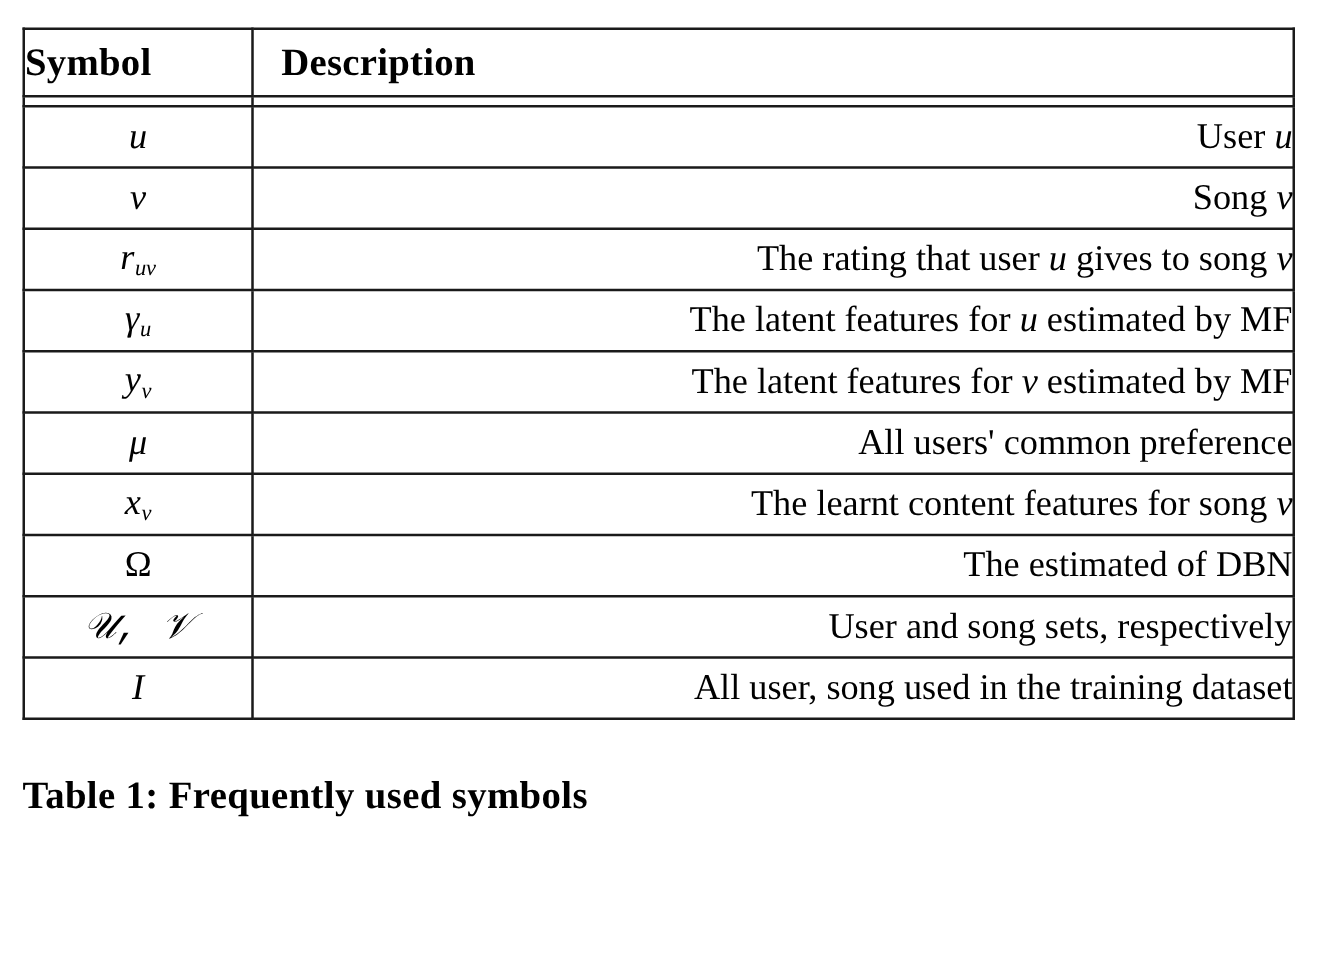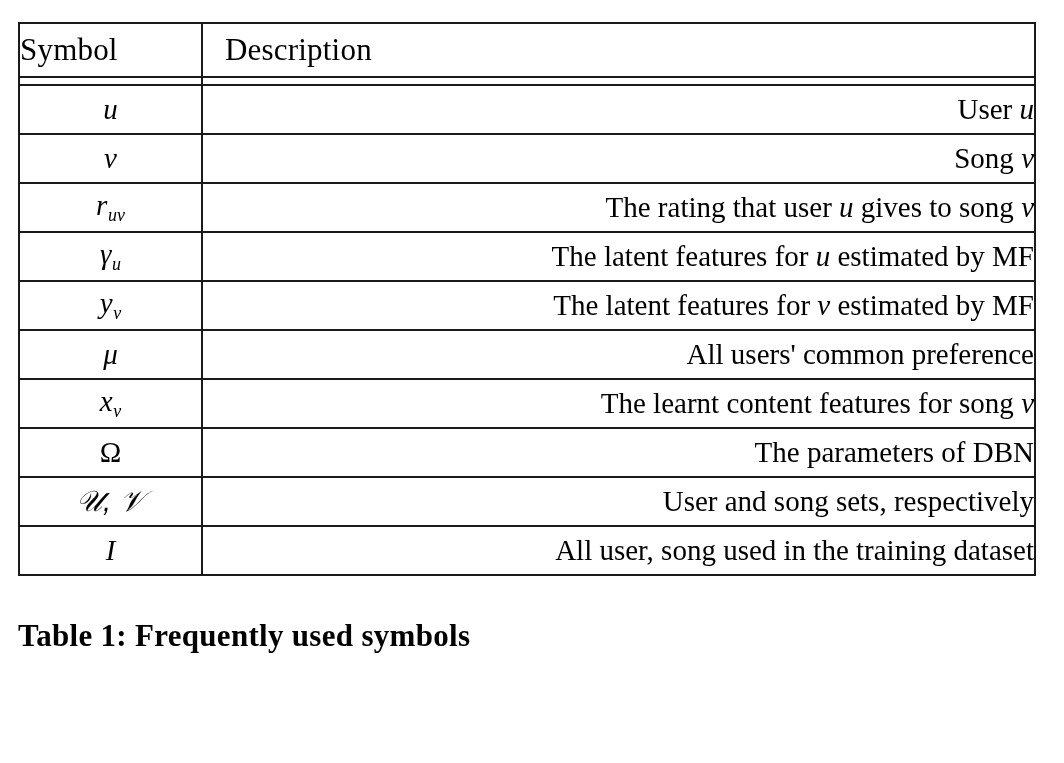--- a/index.html
+++ b/index.html
@@ -31,21 +31,21 @@
     border: 2px solid #1a1a1a;
     padding: 0;
     vertical-align: middle;
   }
   .col-sym { width: 183px; }
   .col-desc { width: 833px; }
 
   .head-cell {
     height: 52px;
     font-size: 31px;
-    font-weight: 400;
+    font-weight: 700;
     text-align: left;
     padding-left: 14px;
     letter-spacing: 0.2px;
   }
   .head-cell.desc { padding-left: 22px; }
 
   .sym-cell {
     height: 47px;
     text-align: center;
     font-size: 29px;
@@ -77,21 +77,21 @@
   .mi { font-style: italic; font-family: "Liberation Serif", serif; }
   .sub {
     font-size: 0.62em;
     vertical-align: -0.28em;
     font-style: italic;
     margin-left: 0.5px;
     margin-top: 48px;
   }
   .cal {
     font-style: italic;
-    font-family: Liberation Sans, sans-serif;
+    font-family: Liberation Mono, monospace;
     letter-spacing: 0.5px;
   }
   .greek { font-style: italic; font-family: "Liberation Serif", serif; }
   .upgreek { font-style: normal; font-family: "Liberation Serif", serif; }
 
   .caption {
     margin-top: 42px;
     text-align: left;
     font-size: 31px;
     font-weight: bold;
@@ -150,21 +150,21 @@
         <td class="desc-cell">All users' common preference</td>
       </tr>
 
       <tr>
         <td class="sym-cell"><span class="mi">x</span><span class="sub">v</span></td>
         <td class="desc-cell">The learnt content features for song <i>v</i></td>
       </tr>
 
       <tr>
         <td class="sym-cell"><span class="upgreek">Ω</span></td>
-        <td class="desc-cell">The parameters of DBN</td>
+        <td class="desc-cell">The estimated of DBN</td>
       </tr>
 
       <tr>
         <td class="sym-cell"><span class="cal">𝒰, 𝒱</span></td>
         <td class="desc-cell">User and song sets, respectively</td>
       </tr>
 
 
       <tr>
         <td class="sym-cell"><span class="mi">I</span></td>

